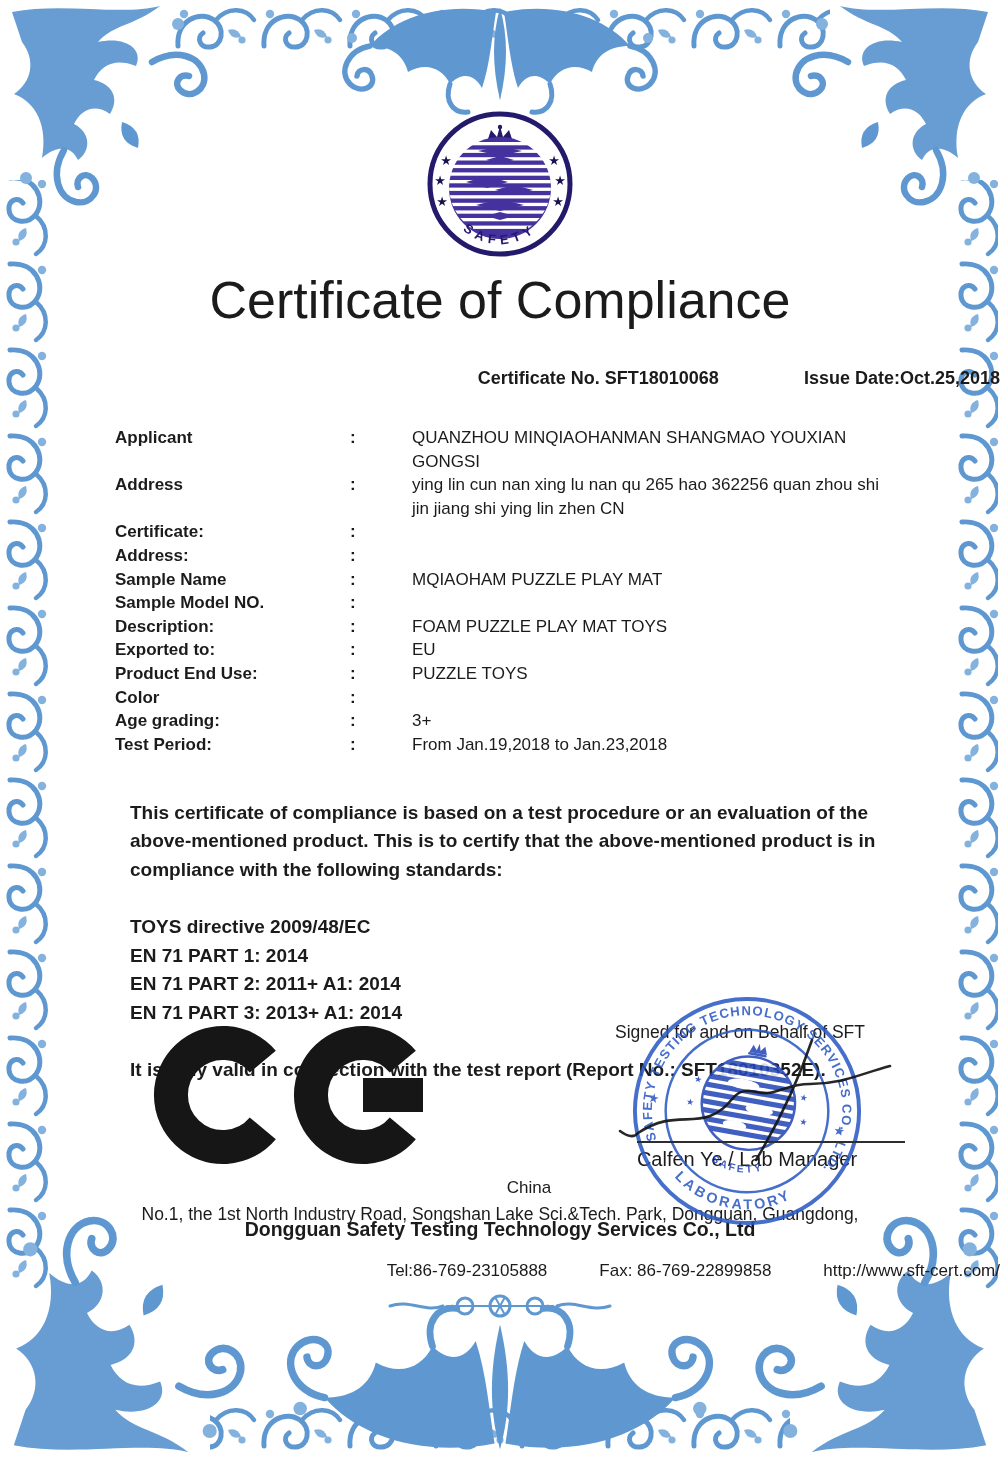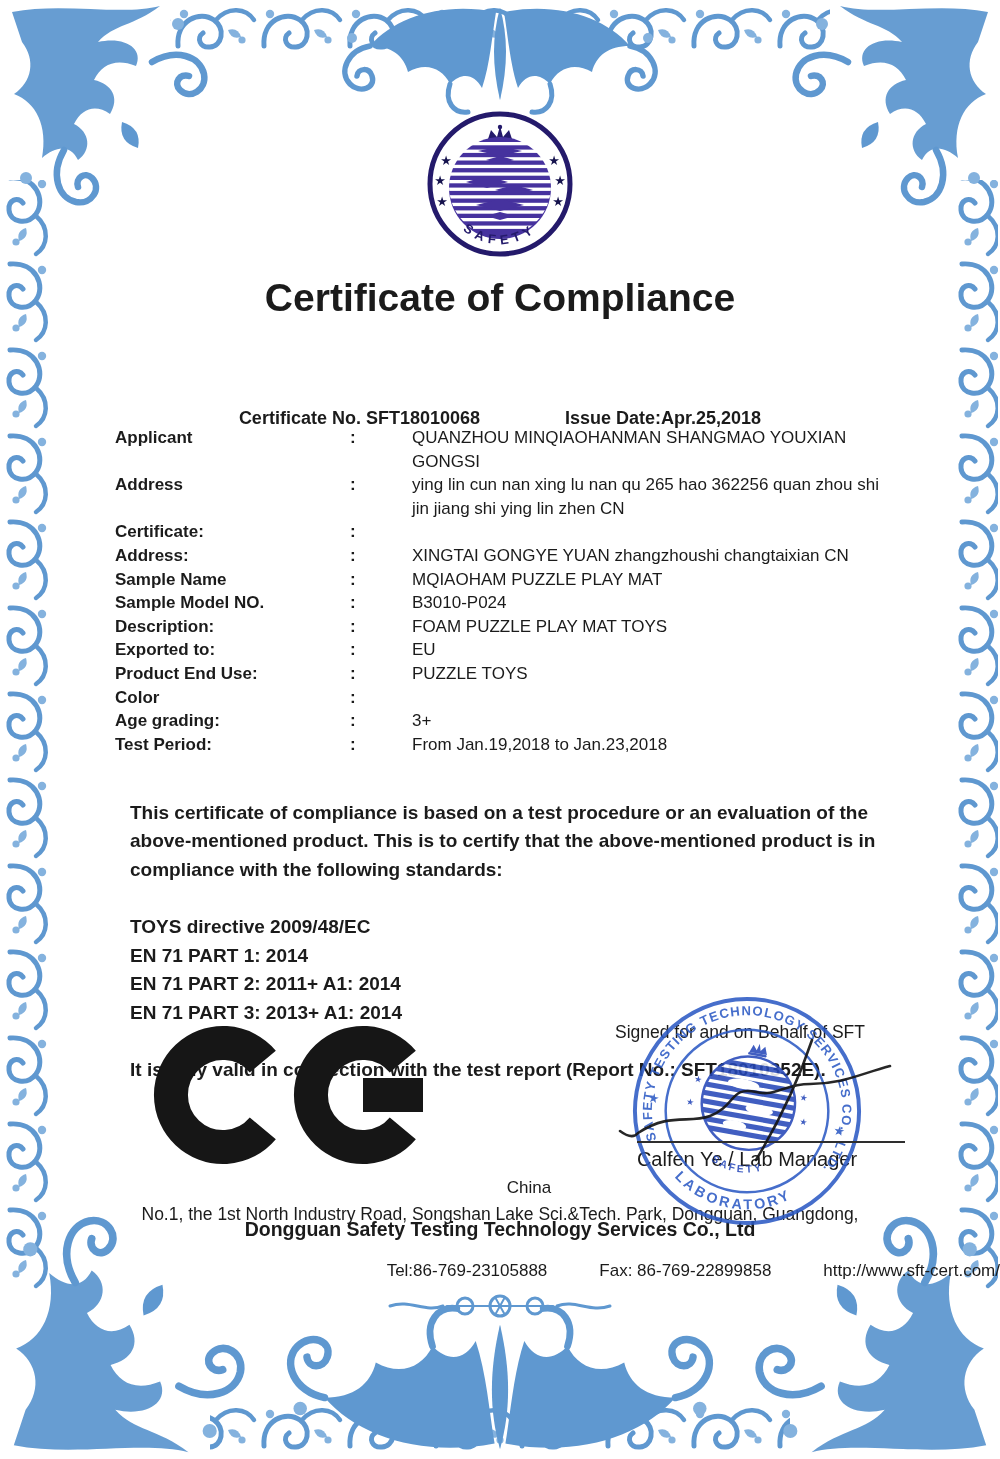--- a/index.html
+++ b/index.html
@@ -2,24 +2,24 @@
 <html><head>
 <meta charset="utf-8">
 <style>
   html,body{margin:0;padding:0;background:#e8e8e8;}
   .page{position:relative;width:1000px;height:1459px;background:#ffffff;overflow:hidden;
         font-family:"Liberation Sans", sans-serif;color:#1b1b1b;margin:0 auto;}
   .frame{position:absolute;inset:0;z-index:1;pointer-events:none;}
   .content{position:absolute;inset:0;z-index:2;}
 
   .logo{position:absolute;left:425px;top:104px;width:150px;height:154px;}
-  .title{position:absolute;left:0;top:276px;width:100%;text-align:center;
-         font-size:39px;font-weight:700;letter-spacing:0;}
-  .certline{position:absolute;left:0;top:368px;width:100%;display:flex;justify-content:center;gap:85px;
-            font-size:18px;font-weight:700;margin-top:40px;}
+  .title{position:absolute;left:0;top:270px;width:100%;text-align:center;
+         font-size:52px;font-weight:400;letter-spacing:0;}
+  .certline{position:absolute;left:0;top:368px;width:100%;display:flex;justify-content:flex-end;gap:85px;
+            font-size:18px;font-weight:700;}
 
   .fields{position:absolute;left:115px;top:426px;width:775px;font-size:17px;line-height:23.6px;}
   .frow{display:grid;grid-template-columns:195px 22px 1fr;gap:40px;}
   .frow .lab{font-weight:700;}
   .frow .col{font-weight:700;text-align:left;}
   .frow .val{font-weight:400;max-width:565px;}
 
   .statement{position:absolute;left:130px;top:770px;width:752px;
              font-size:19px;font-weight:700;line-height:28.6px;white-space:pre-line;}
   .statement .std{white-space:pre-line;}
@@ -149,52 +149,50 @@
       </g>
       <path id="logoArc" d="M 25.1,109.4 A 56 56 0 0 0 124.9,109.4" fill="none"></path>
       <text font-size="13" font-weight="bold" fill="#241a6b" letter-spacing="5">
         <textPath href="#logoArc" startOffset="50%" text-anchor="middle">SAFETY</textPath>
       </text>
     </svg>
 
     <div class="title">Certificate of Compliance</div>
     <div class="certline">
       <span>Certificate No. SFT18010068</span>
-      <span>Issue Date:Apr.25,2018</span>
+      <span>Issue Date:Oct.25,2018</span>
     </div>
 
     <div class="fields">
       <div class="frow">
           <span class="lab">Applicant</span>
           <span class="col">:</span>
           <span class="val">QUANZHOU MINQIAOHANMAN SHANGMAO YOUXIAN GONGSI</span>
         </div>
       <div class="frow">
           <span class="lab">Address</span>
           <span class="col">:</span>
           <span class="val">ying lin cun nan xing lu nan qu 265 hao 362256 quan zhou shi jin jiang shi ying lin zhen CN</span>
         </div>
       <div class="frow">
           <span class="lab">Certificate:</span>
           <span class="col">:</span>
         </div>
       <div class="frow">
           <span class="lab">Address:</span>
           <span class="col">:</span>
-          <span class="val">XINGTAI GONGYE YUAN zhangzhoushi changtaixian CN</span>
         </div>
       <div class="frow">
           <span class="lab">Sample Name</span>
           <span class="col">:</span>
           <span class="val">MQIAOHAM PUZZLE PLAY MAT</span>
         </div>
       <div class="frow">
           <span class="lab">Sample Model NO.</span>
           <span class="col">:</span>
-          <span class="val">B3010-P024</span>
         </div>
       <div class="frow">
           <span class="lab">Description:</span>
           <span class="col">:</span>
           <span class="val">FOAM PUZZLE PLAY MAT TOYS</span>
         </div>
       <div class="frow">
           <span class="lab">Exported to:</span>
           <span class="col">:</span>
           <span class="val">EU</span>

